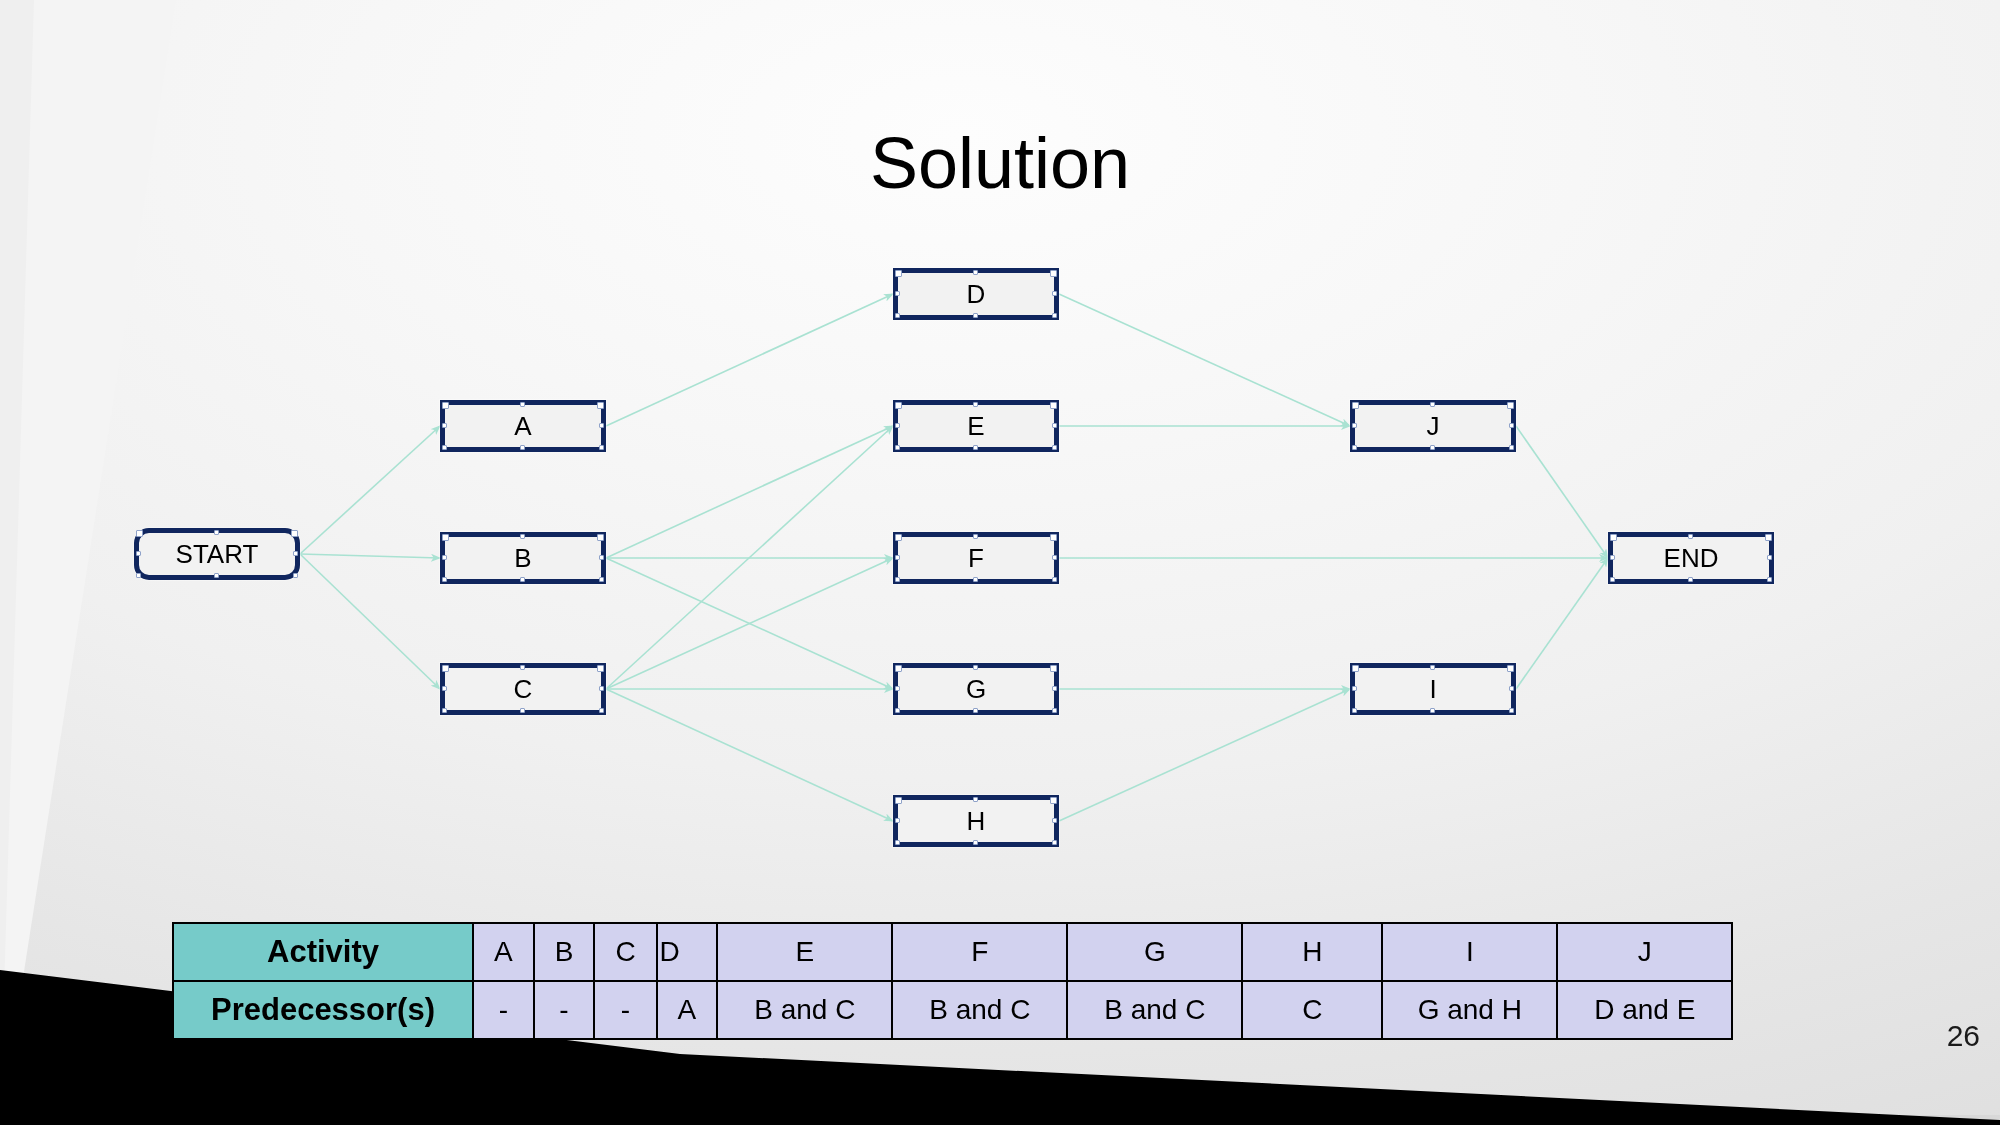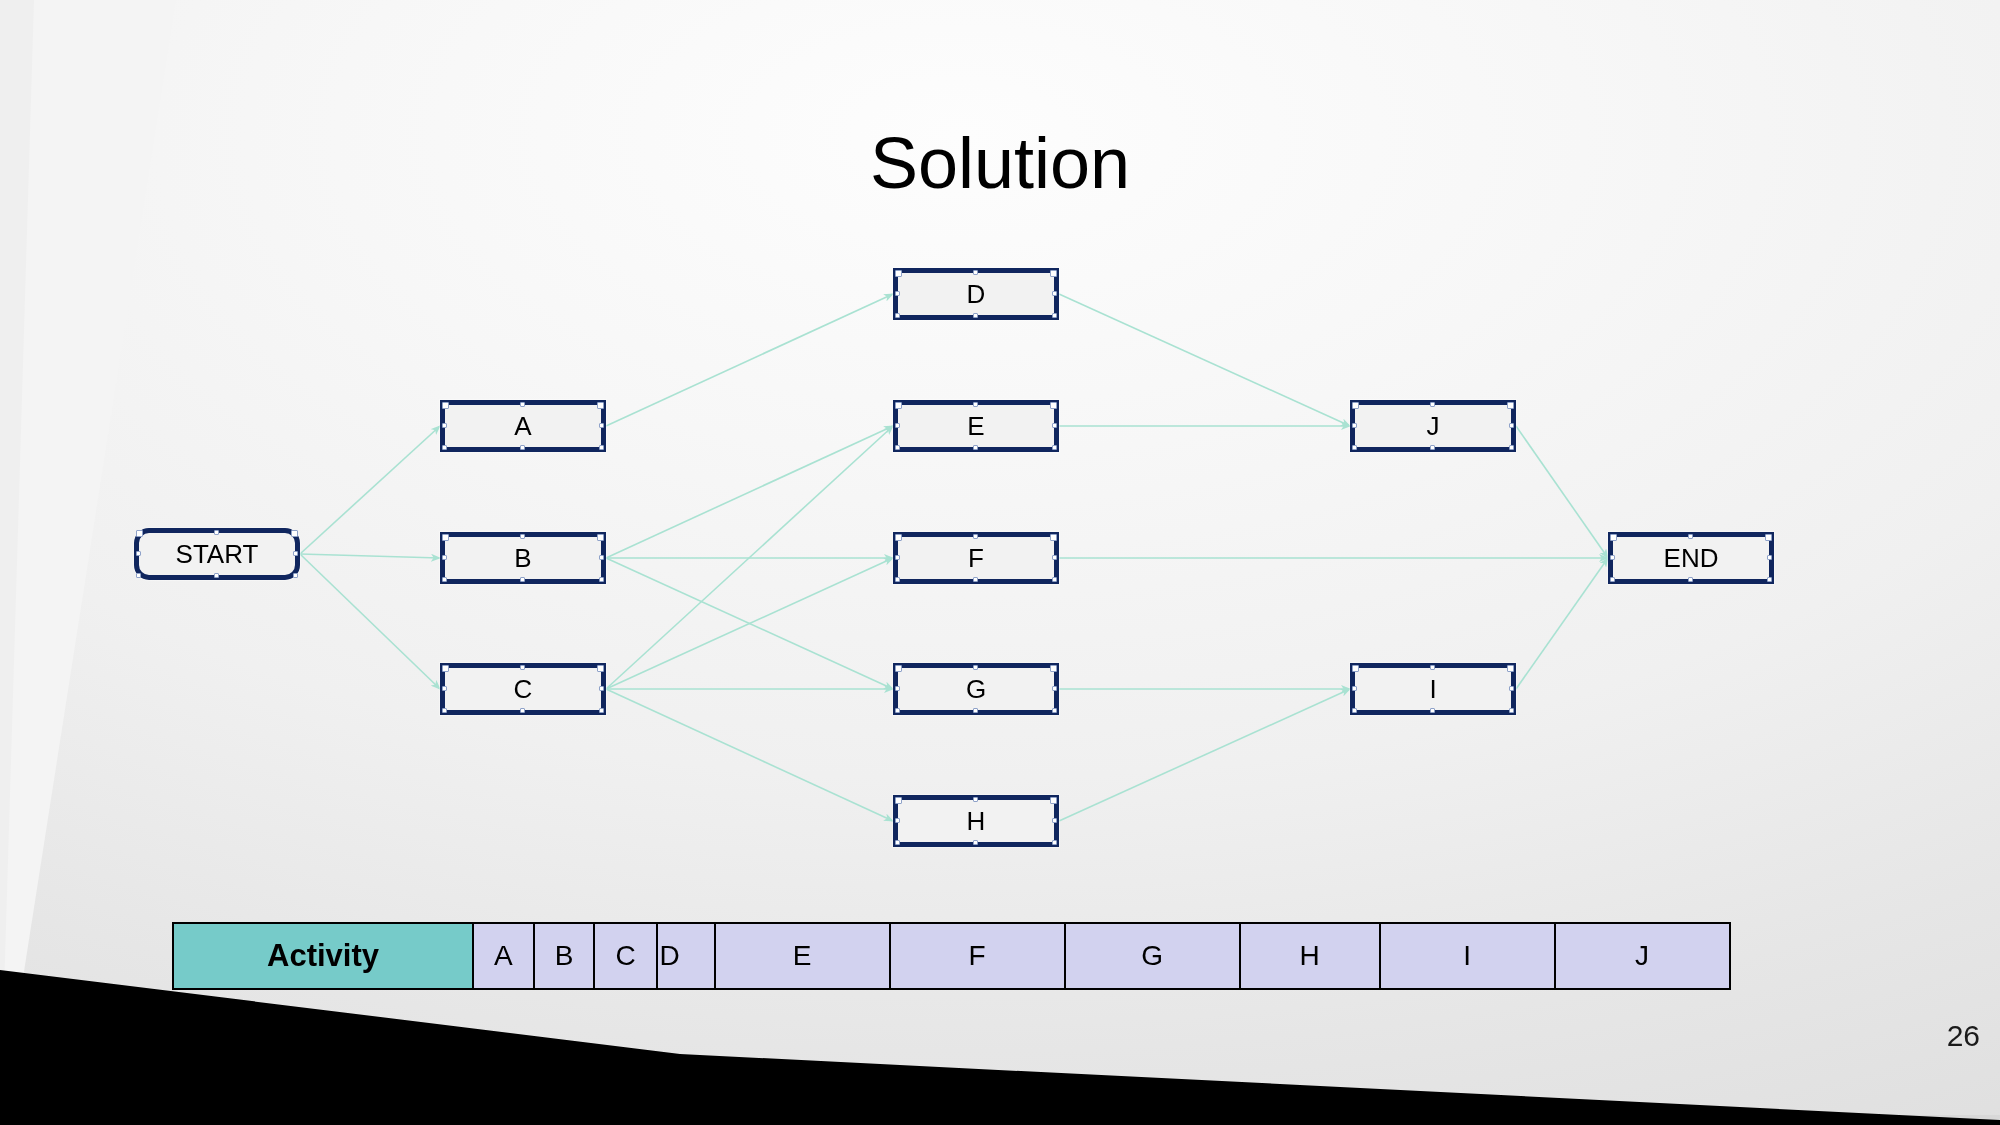--- a/index.html
+++ b/index.html
@@ -84,21 +84,21 @@
     position: absolute; left: 172px; top: 922px;
     border-collapse: collapse;
     z-index: 7;
     font-size: 28px;
     table-layout: fixed;
   }
   #act-table td, #act-table th {
     border: 2px solid #000000;
     background: #d2d2ef;
     text-align: center;
-    height: 66px;
+    height: 58px;
     padding: 0 20px;
     font-weight: 400;
     color: #000;
     white-space: nowrap;
     overflow: visible;
   }
   #act-table td.rowhead, #act-table th.rowhead {
     background: #76cbc9;
     font-weight: bold;
     font-size: 31px;
@@ -275,18 +275,31 @@
         <td class="narrow">B</td>
         <td class="narrow">C</td>
         <td class="narrow shifted">D</td>
         <td class="wide">E</td>
         <td class="wide">F</td>
         <td class="wide">G</td>
         <td class="med">H</td>
         <td class="wide">I</td>
         <td class="wide">J</td>
       </tr>
+      <tr>
+        <td class="rowhead">Predecessor(s)</td>
+        <td class="narrow">-</td>
+        <td class="narrow">-</td>
+        <td class="narrow">-</td>
+        <td class="narrow">A</td>
+        <td class="wide">B and C</td>
+        <td class="wide">B and C</td>
+        <td class="wide">B and C</td>
+        <td class="med">C</td>
+        <td class="wide">G and H</td>
+        <td class="wide">D and E</td>
+      </tr>
     </tbody>
   </table>
 
   <div id="pagenum">26</div>
 
 </div>
 
 </body></html>

